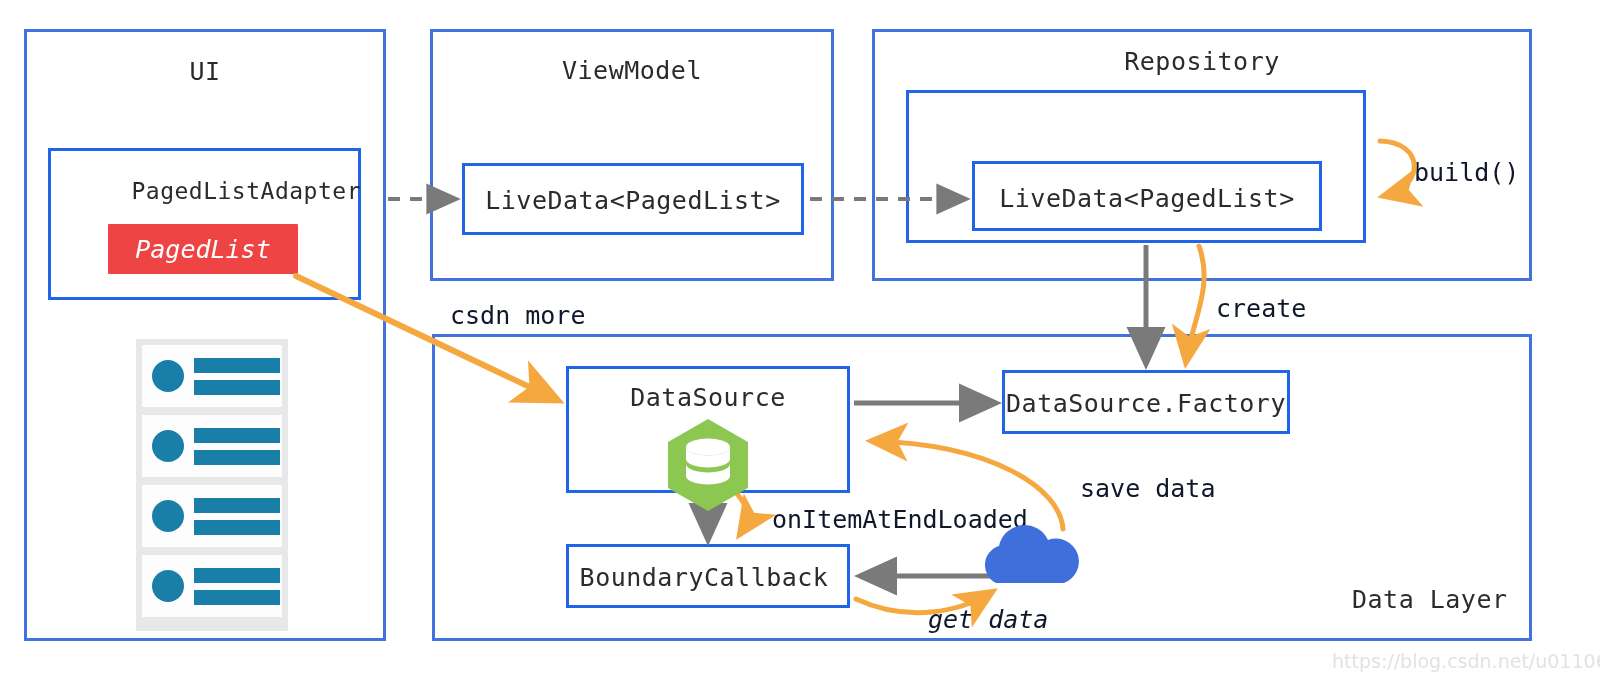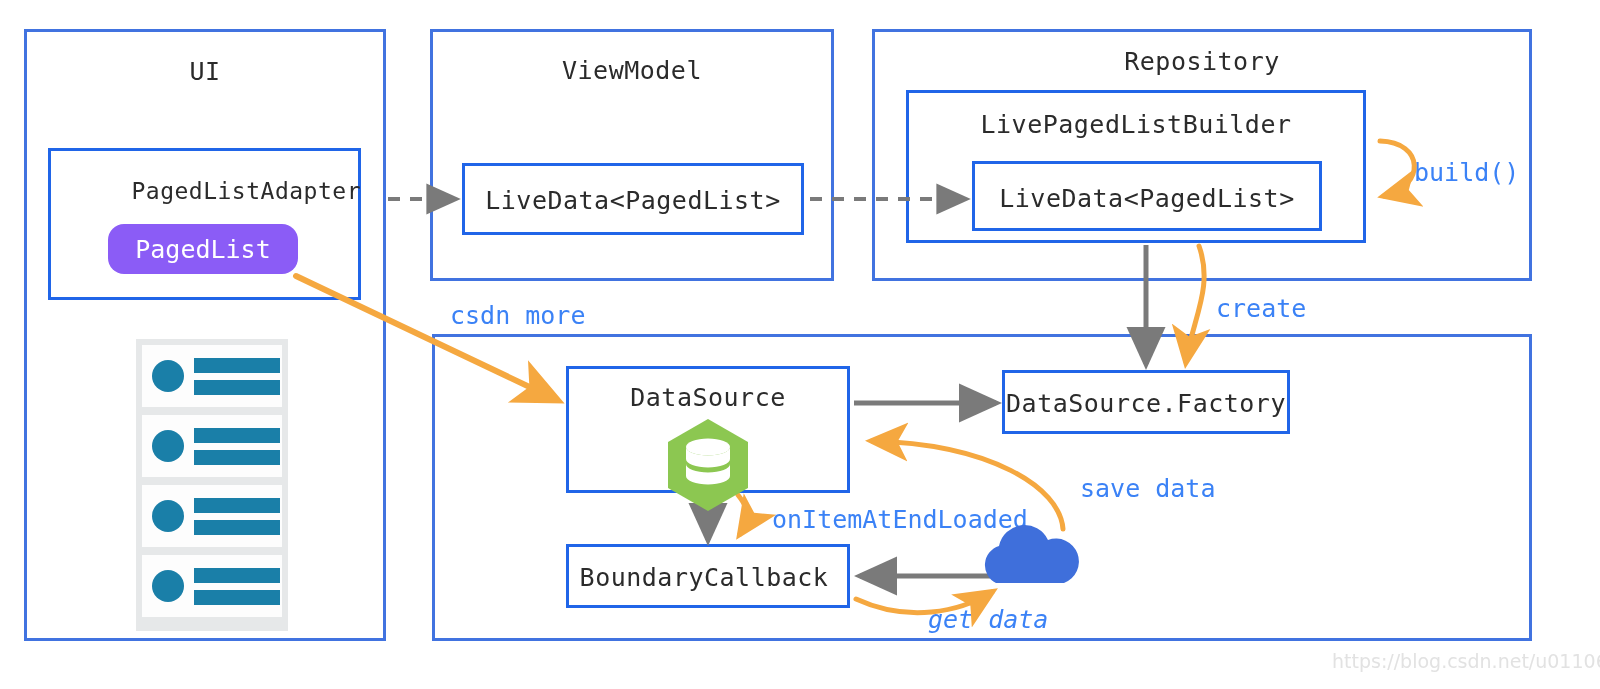--- a/index.html
+++ b/index.html
@@ -42,32 +42,33 @@
     color: #2b2b2b;
     font-size: 25px;
     letter-spacing: 0.5px;
     white-space: nowrap;
   }
   .lbl.center {
     text-align: center;
   }
   .chip {
     position: absolute;
-    background: #8b5cf6;
-    border-radius: 16px;
+    background: #ef4444;
+    border-radius: 1px;
     color: #ffffff;
     font-size: 25px;
     display: flex;
     align-items: center;
     justify-content: center;
     box-sizing: border-box;
+    font-style: italic;
   }
   .edge-lbl {
     position: absolute;
-    color: #3b82f6;
+    color: #0f172a;
     font-size: 25px;
     white-space: nowrap;
   }
   
   #list-mock {
     position: absolute;
     background: #e6e8e9;
     box-sizing: border-box;
   }
   .list-row {
@@ -104,20 +105,21 @@
   <div class="panel" style="left:24px; top:29px; width:362px; height:612px;"></div>
   <div class="lbl center" style="left:24px; top:57px; width:362px;">UI</div>
 
   <div class="panel" style="left:430px; top:29px; width:404px; height:252px;"></div>
   <div class="lbl center" style="left:430px; top:56px; width:404px;">ViewModel</div>
 
   <div class="panel" style="left:872px; top:29px; width:660px; height:252px;"></div>
   <div class="lbl center" style="left:872px; top:47px; width:660px;">Repository</div>
 
   <div class="panel" style="left:432px; top:334px; width:1100px; height:307px;"></div>
+  <div class="lbl" style="left:1352px; top:585px;">Data Layer</div>
 
   <div class="box" style="left:48px; top:148px; width:313px; height:152px;"></div>
   <div class="lbl center" style="left:48px; top:178px; width:313px; font-size:23px;text-align:right;">PagedListAdapter</div>
   <div class="chip" style="left:108px; top:224px; width:190px; height:50px;">PagedList</div>
 
   <div id="list-mock" style="left:136px; top:339px; width:152px; height:292px;">
     <div class="list-row" style="top:6px; height:62px;">
       <div class="row-dot" style="left:10px; top:15px;"></div>
       <div class="row-bar" style="left:52px; top:13px; width:86px; height:15px;"></div>
       <div class="row-bar" style="left:52px; top:35px; width:86px; height:15px;"></div>
@@ -136,21 +138,20 @@
       <div class="row-dot" style="left:10px; top:15px;"></div>
       <div class="row-bar" style="left:52px; top:13px; width:86px; height:15px;"></div>
       <div class="row-bar" style="left:52px; top:35px; width:86px; height:15px;"></div>
     </div>
   </div>
 
   <div class="box" style="left:462px; top:163px; width:342px; height:72px;"></div>
   <div class="lbl center" style="left:462px; top:186px; width:342px;">LiveData&lt;PagedList&gt;</div>
 
   <div class="box" style="left:906px; top:90px; width:460px; height:153px;"></div>
-  <div class="lbl center" style="left:906px; top:110px; width:460px;">LivePagedListBuilder</div>
   <div class="box" style="left:972px; top:161px; width:350px; height:70px;"></div>
   <div class="lbl center" style="left:972px; top:184px; width:350px;">LiveData&lt;PagedList&gt;</div>
 
   <div class="edge-lbl" style="left:1414px; top:158px;">build()</div>
 
   <div class="box" style="left:566px; top:366px; width:284px; height:127px;"></div>
   <div class="lbl center" style="left:566px; top:383px; width:284px;">DataSource</div>
 
   <div class="box" style="left:1002px; top:370px; width:288px; height:64px;"></div>
   <div class="lbl center" style="left:1002px; top:389px; width:288px;">DataSource.Factory</div>

